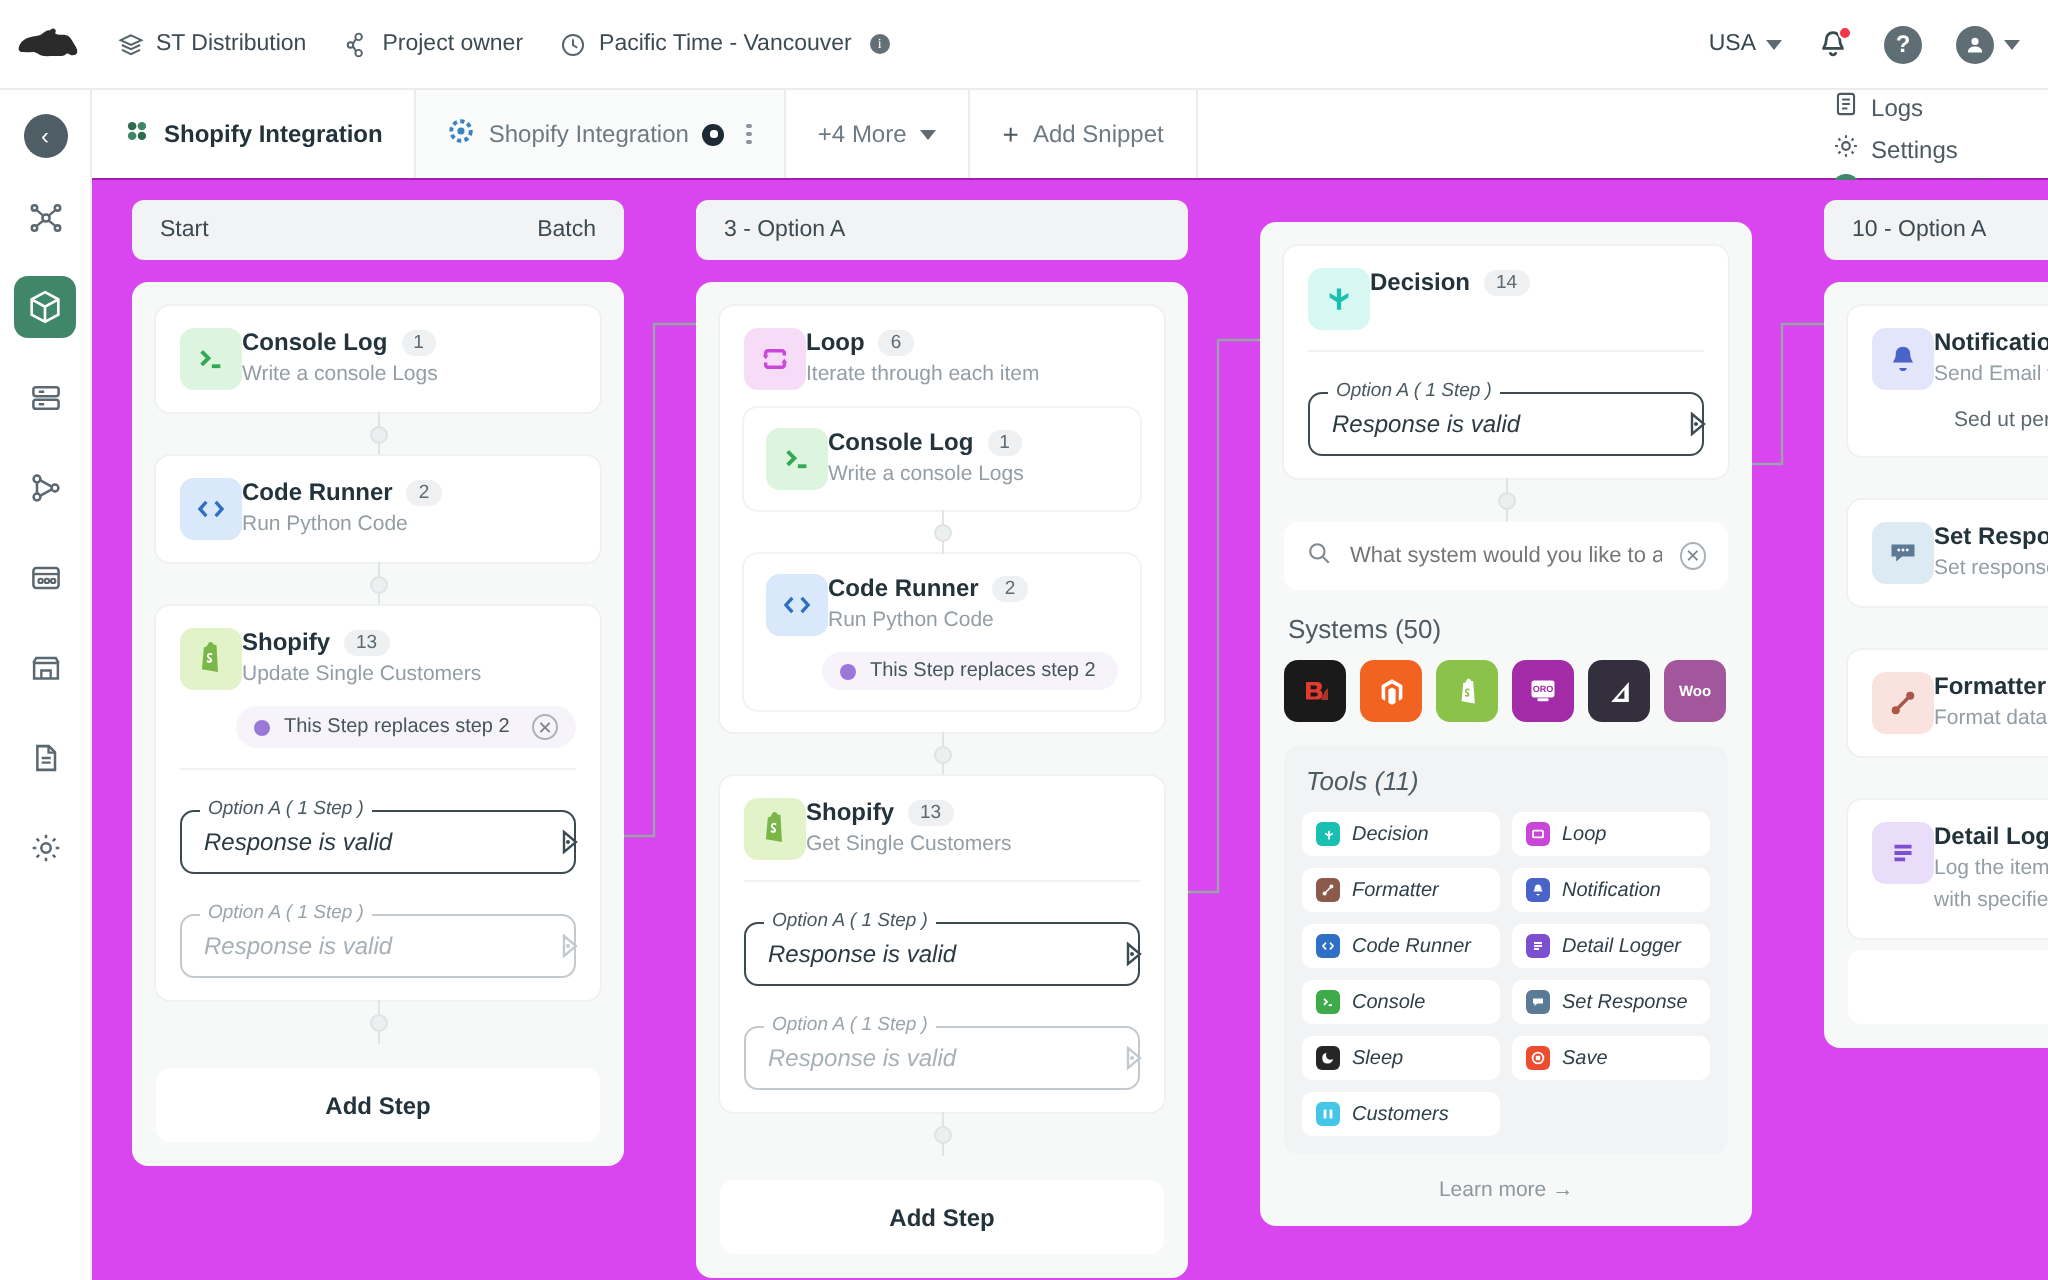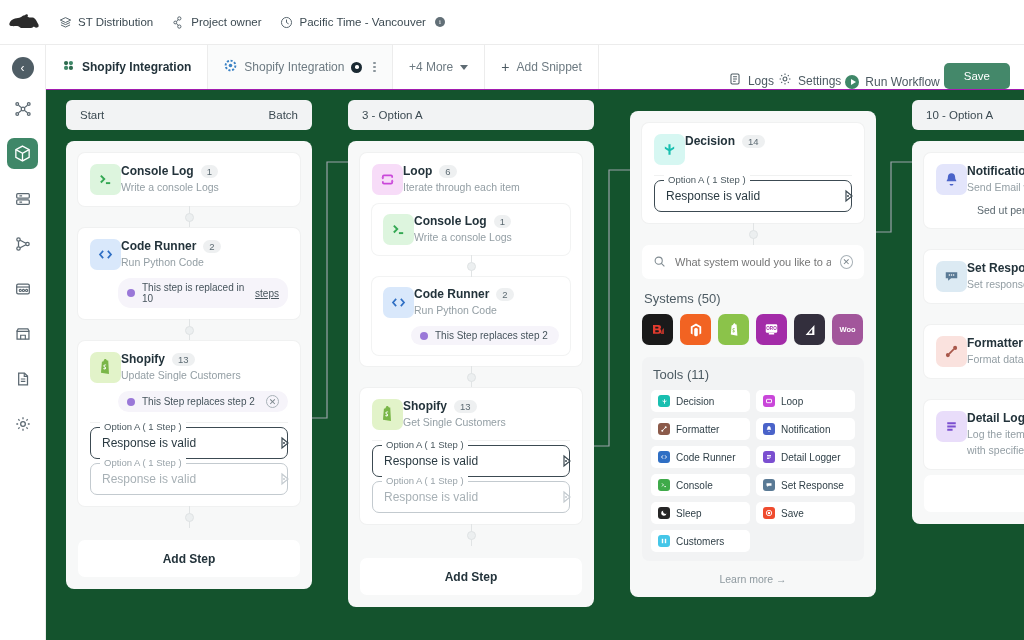--- a/index.html
+++ b/index.html
@@ -59,34 +59,34 @@
     display: flex; align-items: center; gap: 7px; padding: 0 16px; font-size: 12px;
     border-right: 1px solid #ececec; white-space: nowrap; color: #6d7a82;
   }
   .tab.active { color: #23333b; font-weight: bold; }
   .tab.alt { background: #fafbfb; }
   .tab-dots { display: flex; flex-direction: column; gap: 1.5px; margin-left: 4px; }
   .tab-dots i { width: 2.5px; height: 2.5px; border-radius: 50%; background: #8a959b; display: block; }
   .dot-solid { width: 11px; height: 11px; border-radius: 50%; background: #1b2a33;
     display: flex; align-items: center; justify-content: center; }
   .dot-solid i { width: 3.5px; height: 3.5px; border-radius: 50%; background: #fff; display: block; }
-  .tabbar-right { margin-left: auto; display: flex; align-items: flex-end; gap: 4px; padding: 0 14px; }
+  .tabbar-right { margin-left: auto; display: flex; align-items: flex-start; gap: 4px; padding: 0 14px; flex-direction: column; }
   .tbr-item { display: flex; align-items: center; gap: 6px; font-size: 12px; color: #4c5a62; white-space: nowrap; }
   .save-btn {
     background: #44886a; color: #fff; font-size: 11.5px; padding: 7px 20px; border-radius: 5px;
     border: none; font-family: "Liberation Sans", sans-serif;
   }
   .play-ic { width: 14px; height: 14px; border-radius: 50%; background: #3f8768;
     display: flex; align-items: center; justify-content: center; }
   .play-ic i { width: 0; height: 0; border-left: 5px solid #fff; border-top: 3.5px solid transparent; border-bottom: 3.5px solid transparent; margin-left: 1.5px; display: block; }
 
   
   .canvas {
     position: absolute; left: 46px; top: 90px; width: 978px; height: 550px;
-    background: #14532d; overflow: hidden;
+    background: #d946ef; overflow: hidden;
   }
   .col { position: absolute; top: 10px; width: 246px; }
   .col-head {
     height: 30px; background: #f2f3f4; border-radius: 6px; display: flex; align-items: center;
     padding: 0 14px; font-size: 11.5px; color: #3c4a52;
   }
   .col-head .batch { margin-left: auto; }
   .col-body {
     margin-top: 11px; background: #f7f8f8; border-radius: 8px; padding: 12px;
   }
@@ -115,23 +115,23 @@
   .pill u { text-decoration: underline; }
   .pill .xc {
     margin-left: auto; width: 13px; height: 13px; border-radius: 50%; border: 1px solid #a9b2b8;
     color: #79848a; font-size: 9px; display: flex; align-items: center; justify-content: center;
   }
 
   .divider { height: 1px; background: #f0f1f1; margin: 10px 0 0 0; }
 
   
   .opt {
-    position: relative; margin-top: 4px; border: 1.5px solid #3c4a52; border-radius: 7px;
+    position: relative; margin-top: 20px; border: 1.5px solid #3c4a52; border-radius: 7px;
     height: 32px; display: flex; align-items: center; padding: 0 11px;
-    font-size: 12px; color: #2a3a42;
+    font-size: 12px; color: #2a3a42; font-style: italic;
   }
   .opt.dim { border: 1px solid #c3cacf; color: #a8b1b6; }
   .opt .lbl {
     position: absolute; top: -7px; left: 9px; background: #fff; padding: 0 4px;
     font-size: 9.5px; color: #4a585f; white-space: nowrap;
   }
   .opt.dim .lbl { color: #9aa4aa; }
   .opt .knob {
     position: absolute; right: -7px; top: 50%; transform: translateY(-50%);
     width: 13px; height: 13px;
@@ -157,21 +157,21 @@
   .searchbox .xc {
     margin-left: auto; width: 14px; height: 14px; border-radius: 50%; border: 1px solid #a9b2b8;
     color: #7b868c; font-size: 9px; display: flex; align-items: center; justify-content: center;
   }
   .sec-label { font-size: 13px; color: #4d5b63; margin: 12px 0 8px 2px; }
   .sys-row { display: flex; gap: 7px; }
   .sys-ic {
     width: 31px; height: 31px; border-radius: 7px; display: flex; align-items: center; justify-content: center;
     font-size: 8px; color: #fff; font-weight: bold;
   }
-  .tools-wrap { background: #f2f3f4; border-radius: 7px; padding: 9px; margin-top: 12px; }
+  .tools-wrap { background: #f2f3f4; border-radius: 7px; padding: 9px; margin-top: 12px; font-style: italic; }
   .tools-grid { display: grid; grid-template-columns: 1fr 1fr; gap: 6px; }
   .tool {
     background: #fff; border-radius: 5px; height: 22px; display: flex; align-items: center; gap: 6px;
     padding: 0 7px; font-size: 10px; color: #2f3f47;
   }
   .tool .ts { width: 12px; height: 12px; border-radius: 3px; flex: 0 0 12px; display: flex; align-items: center; justify-content: center; }
   .learn { text-align: center; font-size: 10.5px; color: #8e999f; margin-top: 12px; }
 
   svg { overflow: visible; }
   .links { position: absolute; left: 0; top: 0; width: 978px; height: 550px; pointer-events: none; }
@@ -210,20 +210,45 @@
     </div>
     <div class="topnav-item">
       <span class="ic">
         <svg width="13" height="13" viewBox="0 0 16 16">
             <circle cx="8" cy="8" r="6.2" fill="none" stroke="#55636b" stroke-width="1.2"></circle>
             <path fill="none" stroke="#55636b" stroke-width="1.2" d="M8 4.4V8l2.6 1.7"></path>
           </svg>
       </span>
       <span>Pacific Time - Vancouver</span>
       <span class="info-dot">i</span>
+    </div>
+  </div>
+  <div class="topright">
+    <div class="country">
+      <span>USA</span>
+      <span class="chev"></span>
+    </div>
+    <div class="bellwrap">
+      <svg width="17" height="17" viewBox="0 0 16 16">
+          <path fill="none" stroke="#3b4950" stroke-width="1.3" d="M8 2.2c-2 0-3.2 1.4-3.2 3.4 0 2.6-1.2 3.2-1.2 4h8.8c0-.8-1.2-1.4-1.2-4 0-2-1.2-3.4-3.2-3.4Z"></path>
+          <path fill="none" stroke="#3b4950" stroke-width="1.3" d="M6.6 11.4c.2.8.8 1.3 1.4 1.3s1.2-.5 1.4-1.3"></path>
+        </svg>
+      <span class="bell-badge"></span>
+    </div>
+    <div class="circ-icon">
+      <span>?</span>
+    </div>
+    <div style="display:flex;align-items:center;gap:5px">
+      <div class="circ-icon">
+        <svg width="11" height="11" viewBox="0 0 16 16">
+            <circle cx="8" cy="5.4" r="2.6" fill="#fff"></circle>
+            <path fill="#fff" d="M2.8 13.4c0-2.9 2.3-4.3 5.2-4.3s5.2 1.4 5.2 4.3Z"></path>
+          </svg>
+      </div>
+      <span class="chev"></span>
     </div>
   </div>
 </div>
 
 <div class="rail">
   <div class="rail-back">
     <span>‹</span>
   </div>
   <div class="rail-btn">
     <svg width="18" height="18" viewBox="0 0 20 20">
@@ -402,25 +427,20 @@
               </svg>
           </div>
           <div style="min-width:0">
             <div class="card-title">
               <span class="t">Code Runner</span>
               <span class="badge">2</span>
             </div>
             <div class="card-sub">Run Python Code</div>
           </div>
         </div>
-        <div class="pill">
-          <span class="pd"></span>
-          <span>This step is replaced in 10 </span>
-            <u>steps</u>
-        </div>
       </div>
 
       <div class="vconn">
           <i></i>
         </div>
 
       <div class="card plain">
         <div class="card-row">
           <div class="sq" style="background:#e2f3c9">
             <svg width="17" height="19" viewBox="0 0 16 18">

